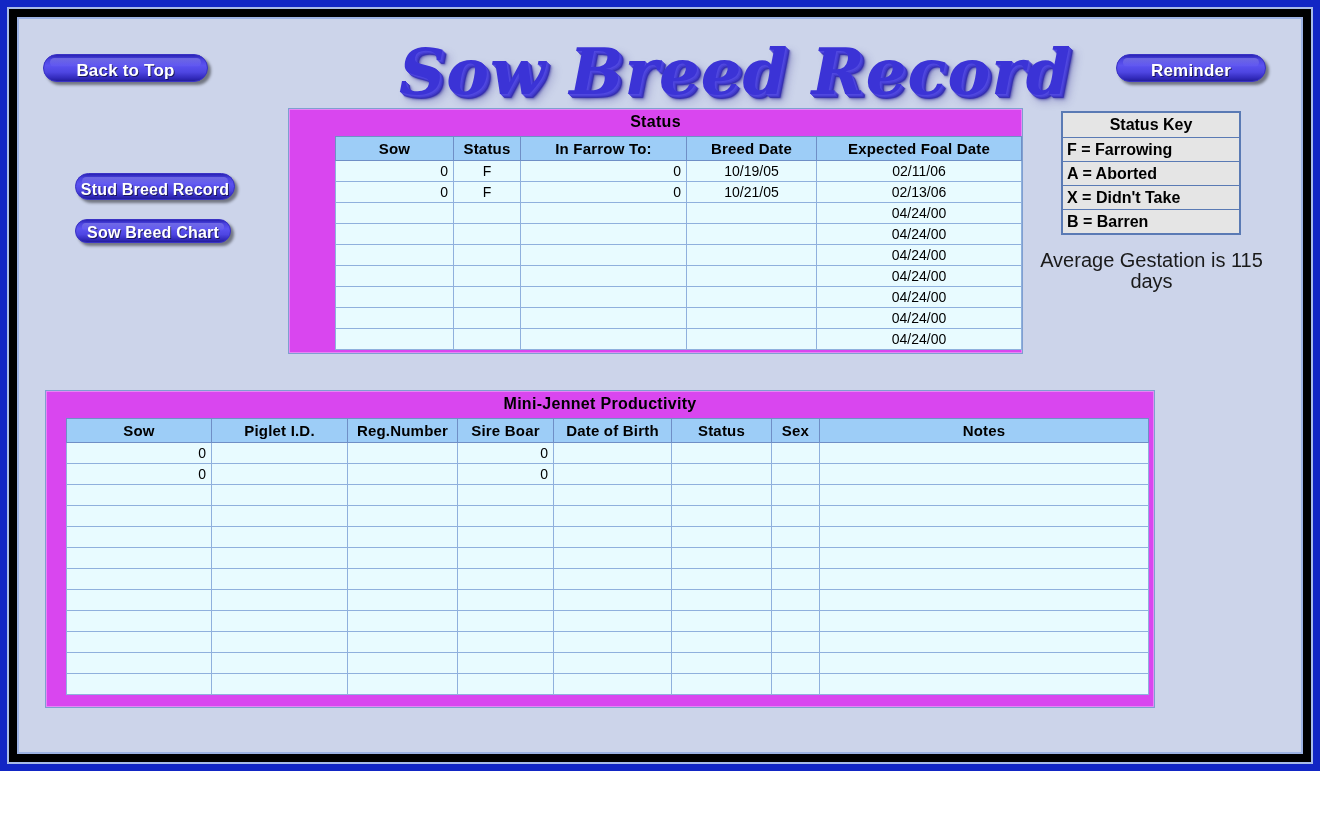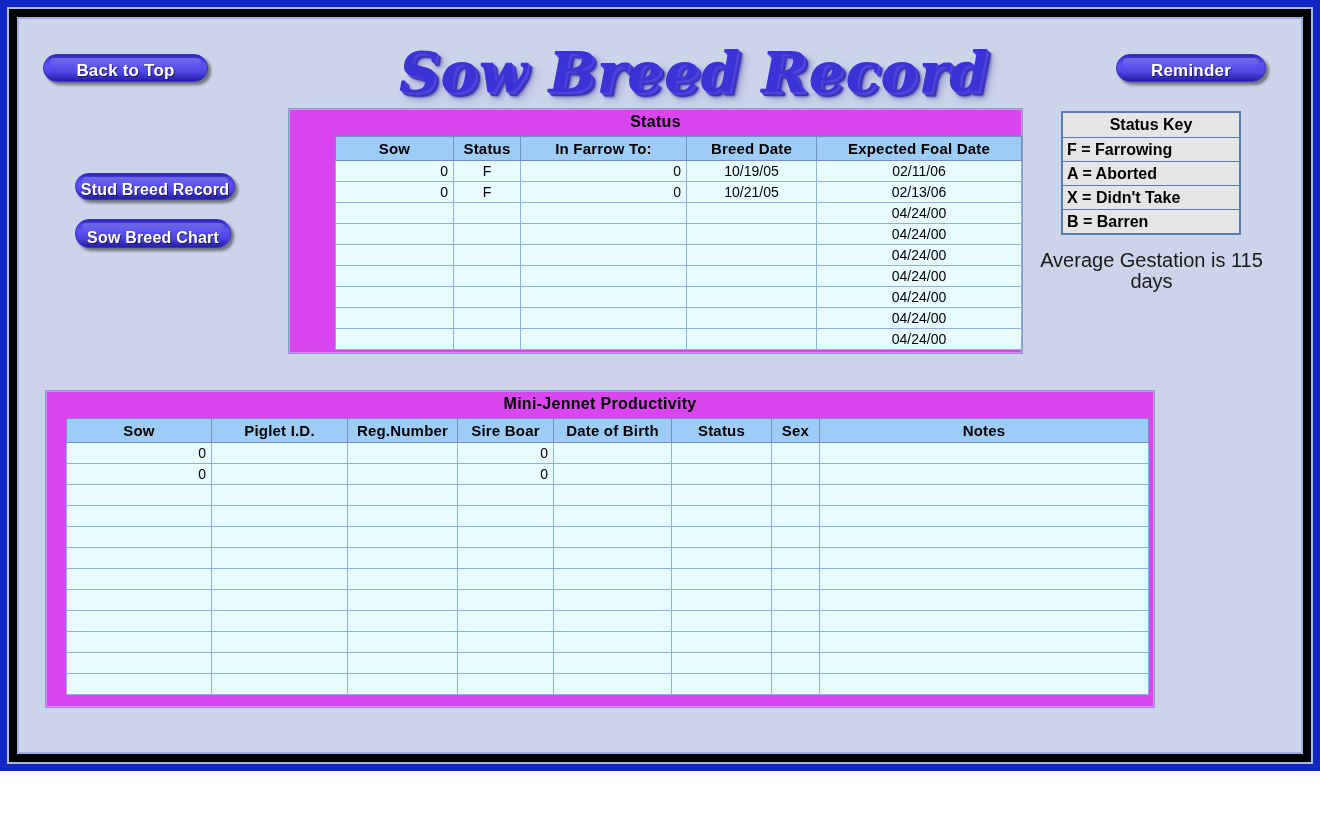--- a/index.html
+++ b/index.html
@@ -84,34 +84,34 @@
     position: absolute;
     left: 6px; right: 6px; top: 3px;
     height: 35%;
     border-radius: 10px;
     background: linear-gradient(180deg, rgba(255,255,255,0.22), rgba(255,255,255,0));
     pointer-events: none;
   }
 
   #btn-back-to-top { left: 24px;  top: 27px;  width: 165px; height: 28px; font-size: 17px; }
   #btn-stud-breed  { left: 56px;  top: 146px; width: 160px; height: 27px; font-size: 16px; }
-  #btn-sow-chart   { left: 56px;  top: 192px; width: 156px; height: 29px; font-size: 16px; }
+  #btn-sow-chart   { left: 56px;  top: 192px; width: 156px; height: 24px; font-size: 16px; }
   #btn-reminder    { left: 1097px; top: 27px; width: 150px; height: 28px; font-size: 17px; }
 
   
   #page-title {
     position: absolute;
     left: 380px;
     top: 14px;
     width: 540px;
     text-align: right;
     font-family: "DejaVu Serif", "Liberation Serif", serif;
     font-style: italic;
     font-weight: bold;
-    font-size: 56px;
+    font-size: 64px;
     line-height: 78px;
     color: #3b33d6;
     letter-spacing: 1px;
     text-shadow:
       1px 1px 0 #5048e0,
       2px 2px 0 #4a42d8,
       3px 3px 0 #3f38c8,
       4px 4px 1px #342db0,
       5px 5px 3px rgba(40,34,150,0.55),
       7px 7px 9px rgba(60,55,150,0.35);

